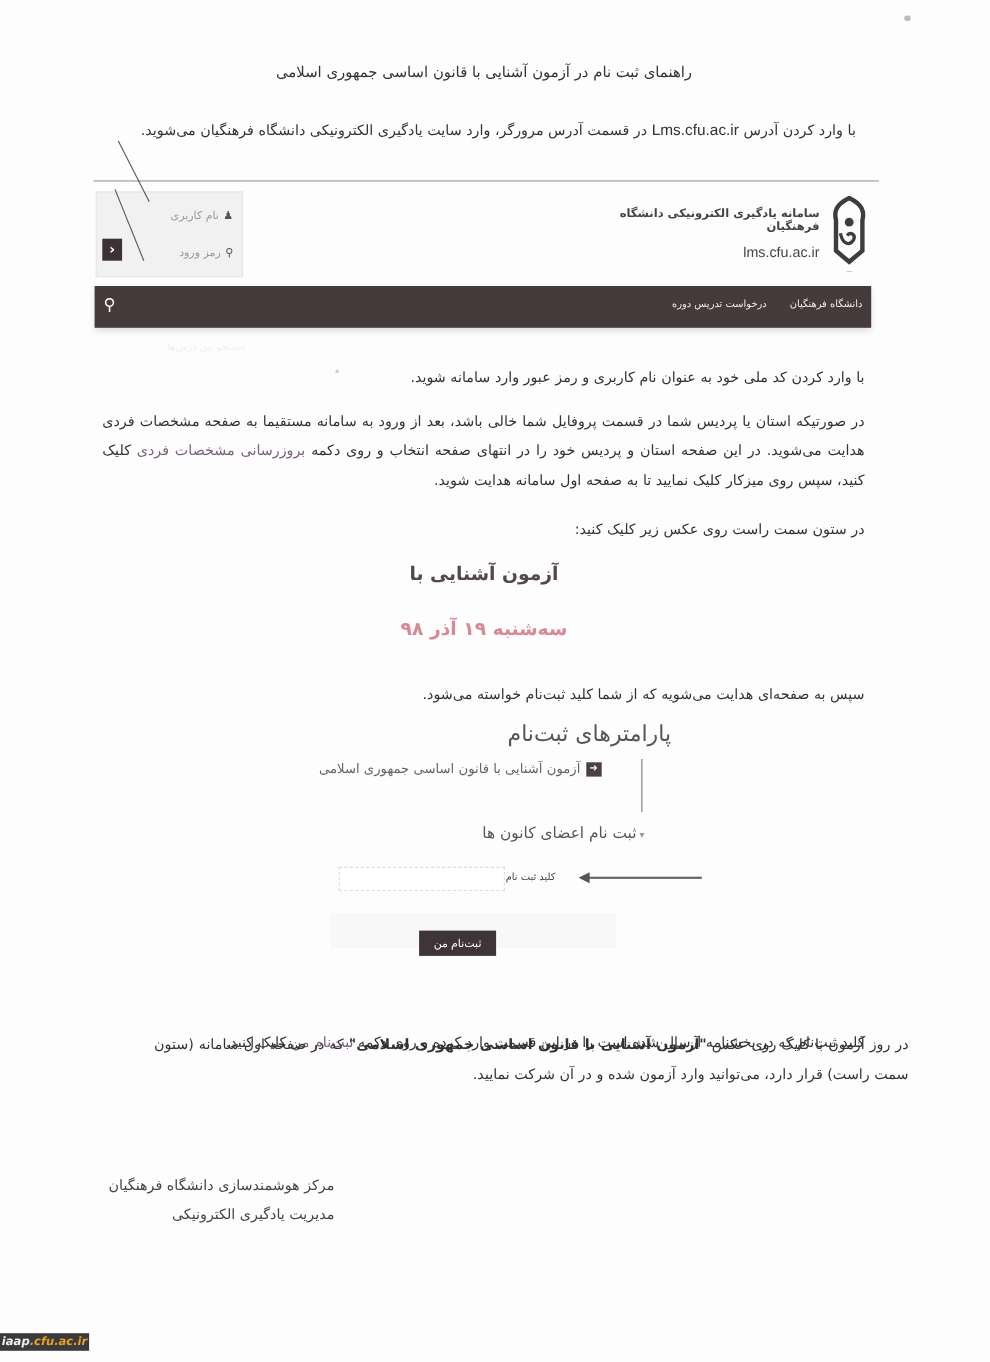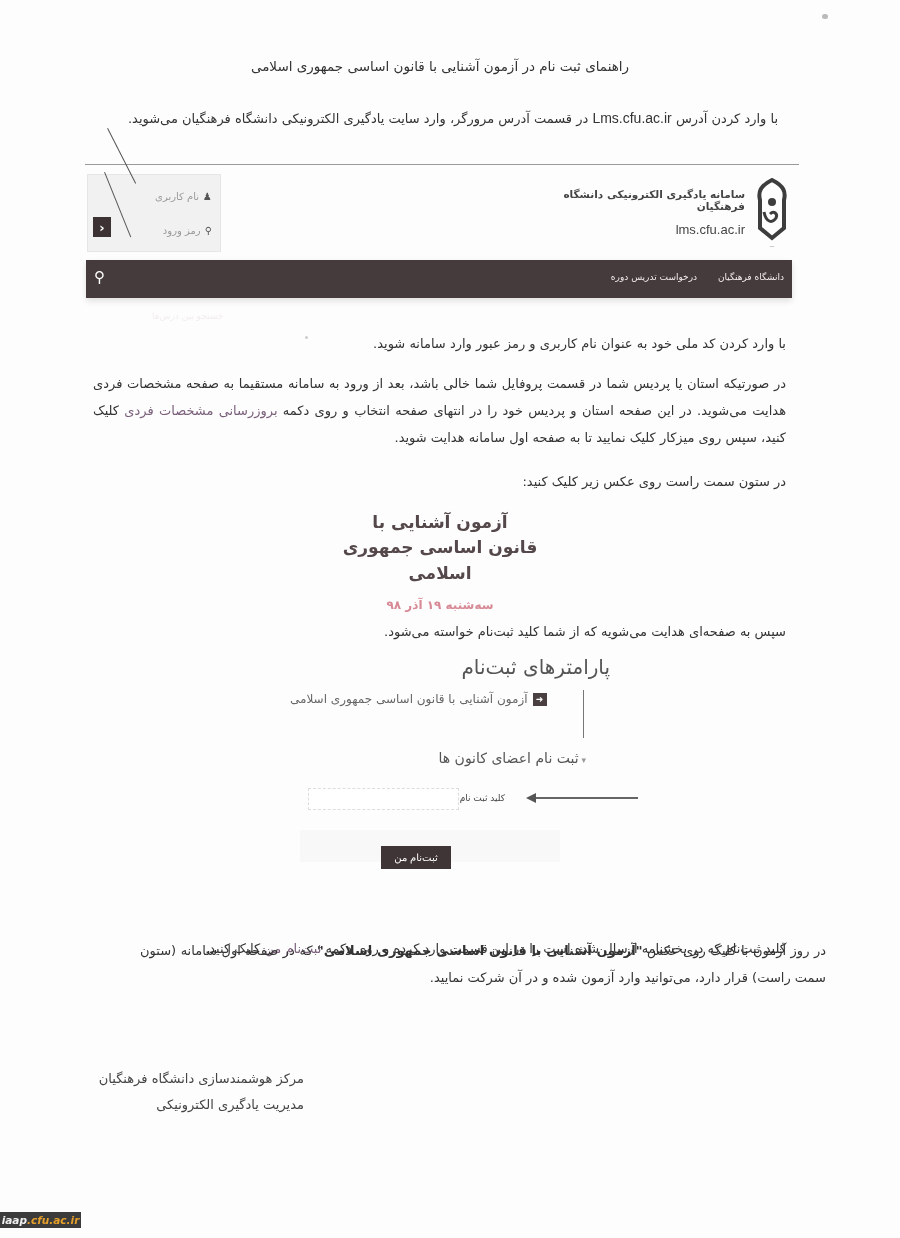--- a/index.html
+++ b/index.html
@@ -27,21 +27,21 @@
   #nav-search-icon { position:absolute; left:8px; top:8px; font-size:15px; font-weight:bold; color:#fff; }
   .arrow-line { position:absolute; height:1px; background:#555; transform-origin:0 0; }
   
   #p-login { left:110px; top:330px; width:676px; }
   #p-profile { left:93px; top:370px; width:693px; text-align:justify; text-align-last:right; }
   .hl { color:#7a5f7a; }
   #p-click { left:300px; top:468px; width:486px; }
   #banner { left:330px; top:510px; width:220px; text-align:center; color:#55484a; }
   #banner .l1 { font-size:17px; font-weight:bold; line-height:24px; }
   #banner .l2 { font-size:17px; font-weight:bold; line-height:26px; }
-  #banner .l3 { font-size:12px; font-weight:bold; color:#d78a96; margin-top:12px; }
+  #banner .l3 { font-size:17px; font-weight:bold; color:#d78a96; margin-top:28px; }
   #p-redirect { left:300px; top:618px; width:486px; }
   #reg-title { left:420px; top:655px; width:190px; text-align:right; font-size:20px; color:#555; }
   #course-row { left:290px; top:692px; width:288px; text-align:right; font-size:12px; color:#666; display:flex; justify-content:flex-end; align-items:center; gap:5px; }
   #course-icon { width:14px; height:13px; background:#4a4042; color:#fff; font-size:9px; display:flex; align-items:center; justify-content:center; }
   #vline { left:583px; top:690px; width:1px; height:48px; background:#777; }
   #members-hdr { left:380px; top:750px; width:206px; text-align:right; font-size:14px; color:#555; }
   #key-label { left:440px; top:793px; width:65px; text-align:right; font-size:9px; color:#444; }
   #key-input { left:308px; top:788px; width:145px; height:18px; border:1px dashed #ddd; background:#fff; font-size:10px; }
   #key-arrow { left:528px; top:797px; width:110px; height:2px; background:#666; }
   #key-arrowhead { left:526px; top:793px; width:0; height:0; border-top:5px solid transparent; border-bottom:5px solid transparent; border-right:10px solid #555; }
@@ -105,21 +105,20 @@
 <div class="abs" id="stray"></div>
 
 <div class="abs rtl txt" id="p-login">با وارد کردن کد ملی خود به عنوان نام کاربری و رمز عبور وارد سامانه شوید.</div>
 
 <div class="abs rtl txt" id="p-profile"><span>در صورتیکه استان یا پردیس شما در قسمت پروفایل شما خالی باشد، بعد از ورود به سامانه مستقیما به صفحه مشخصات فردی هدایت می‌شوید. در این صفحه استان و پردیس خود را در انتهای صفحه انتخاب و روی دکمه </span><span class="hl">بروزرسانی مشخصات فردی</span><span> کلیک کنید، سپس روی میزکار کلیک نمایید تا به صفحه اول سامانه هدایت شوید.</span></div>
 
 <div class="abs rtl txt" id="p-click">در ستون سمت راست روی عکس زیر کلیک کنید:</div>
 
 <div class="abs rtl" id="banner">
   <div class="l1">آزمون آشنایی با</div>
-  <div class="l2">قانون اساسی جمهوری اسلامی</div>
   <div class="l3">سه‌شنبه ۱۹ آذر ۹۸</div>
 </div>
 
 <div class="abs rtl txt" id="p-redirect">سپس به صفحه‌ای هدایت می‌شویه که از شما کلید ثبت‌نام خواسته می‌شود.</div>
 
 <div class="abs rtl" id="reg-title">پارامترهای ثبت‌نام</div>
 <div class="abs rtl" id="course-row">
   <span id="course-icon">➜</span>
   <span>آزمون آشنایی با قانون اساسی جمهوری اسلامی</span>
 </div>

